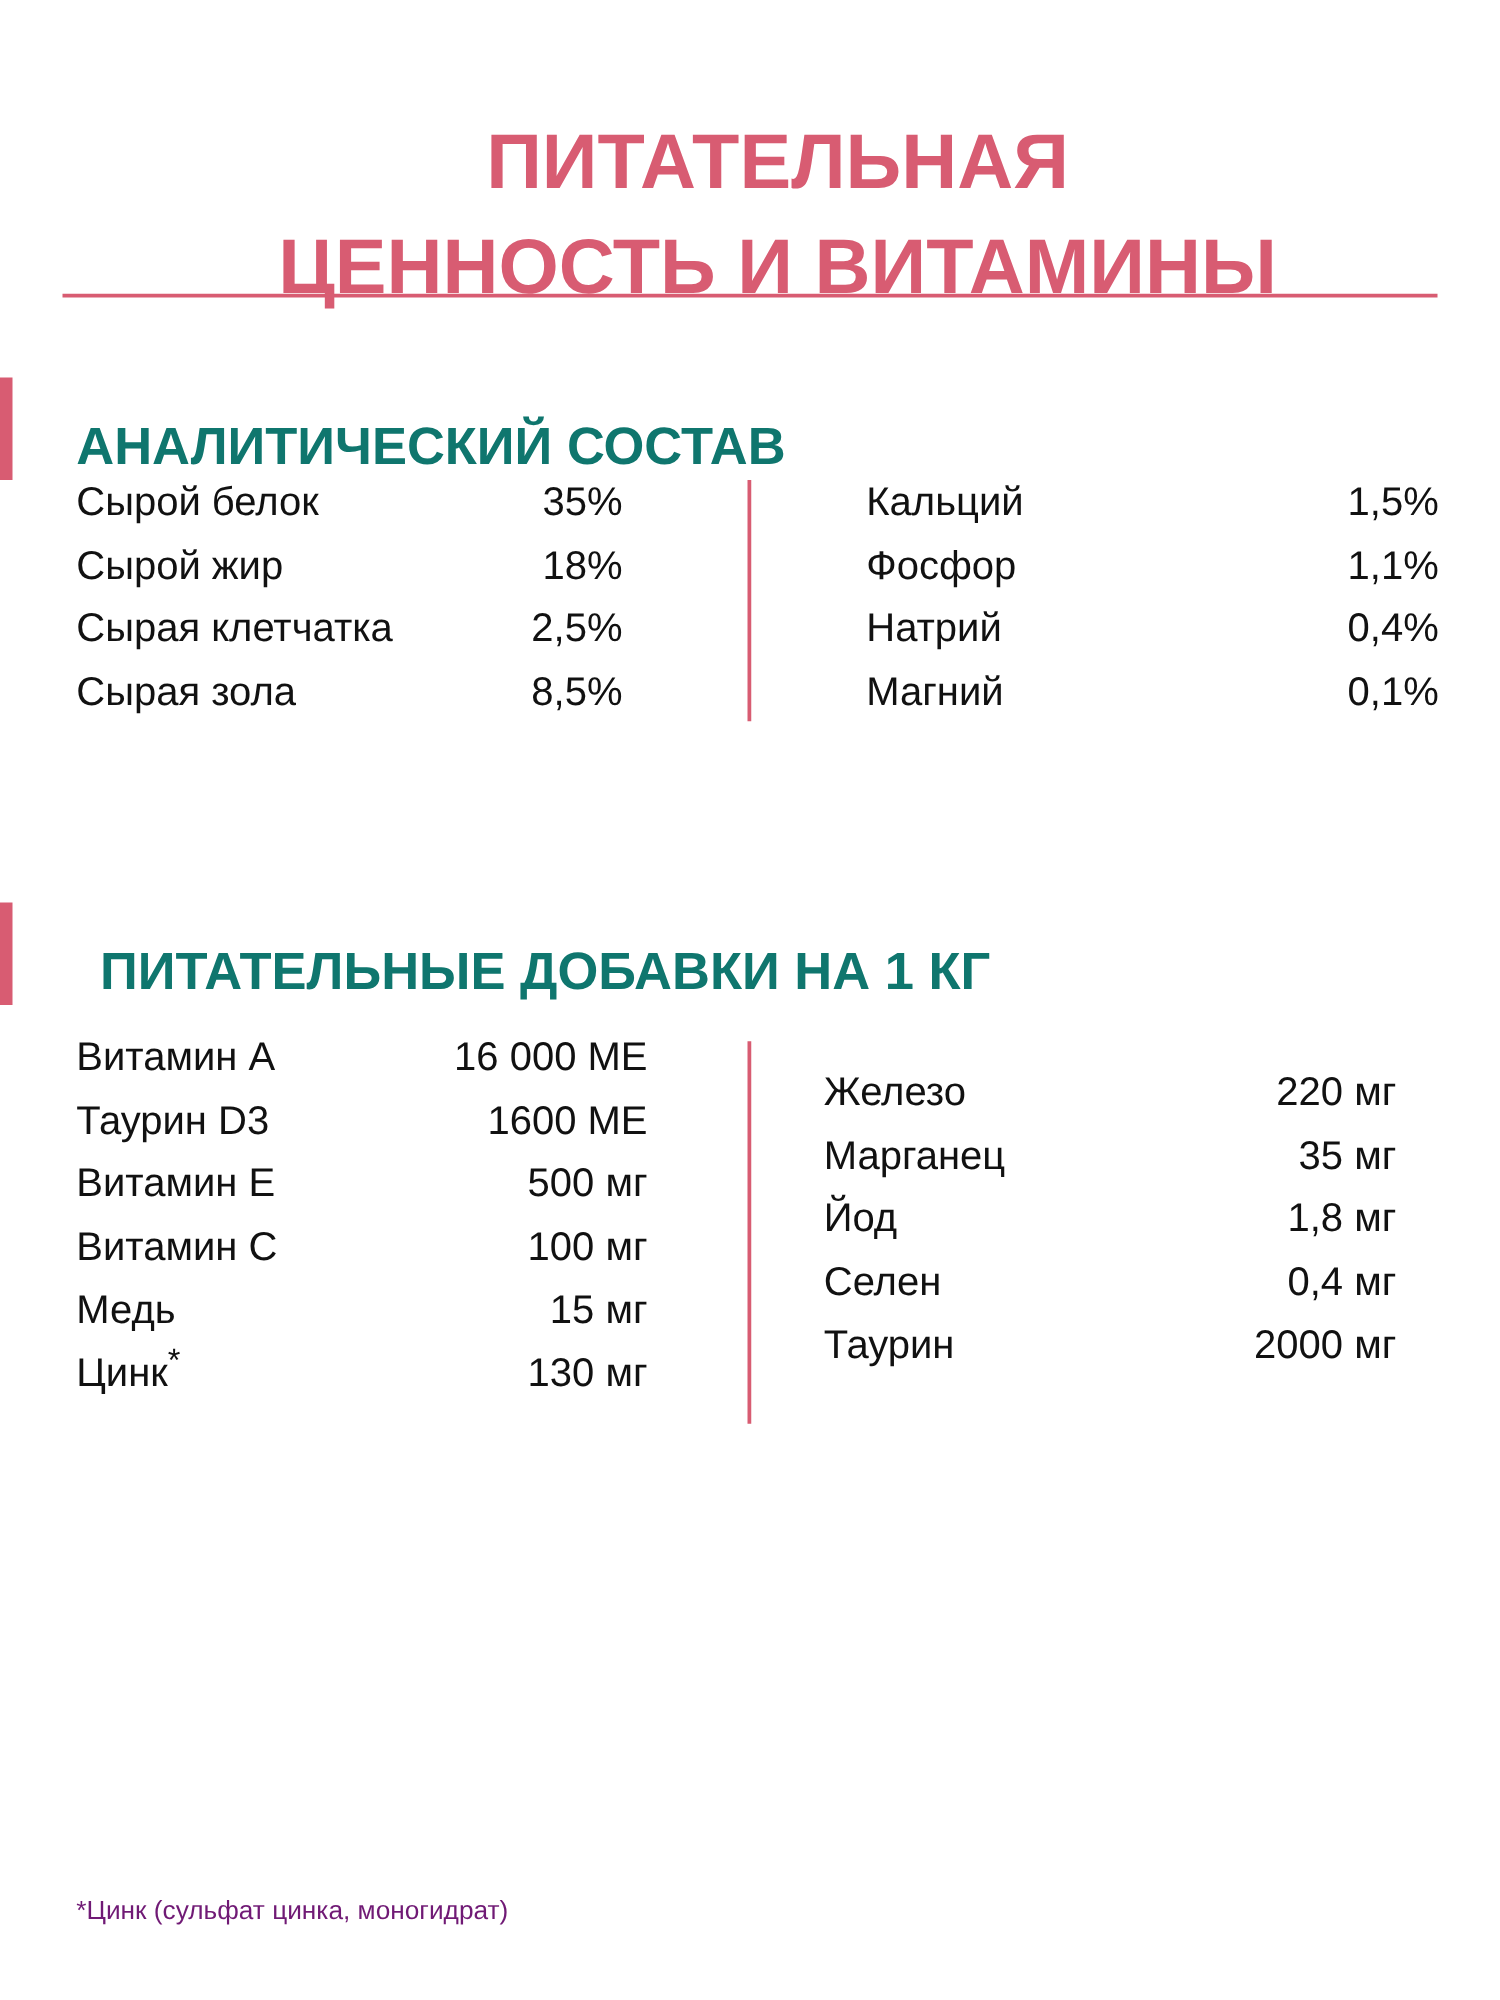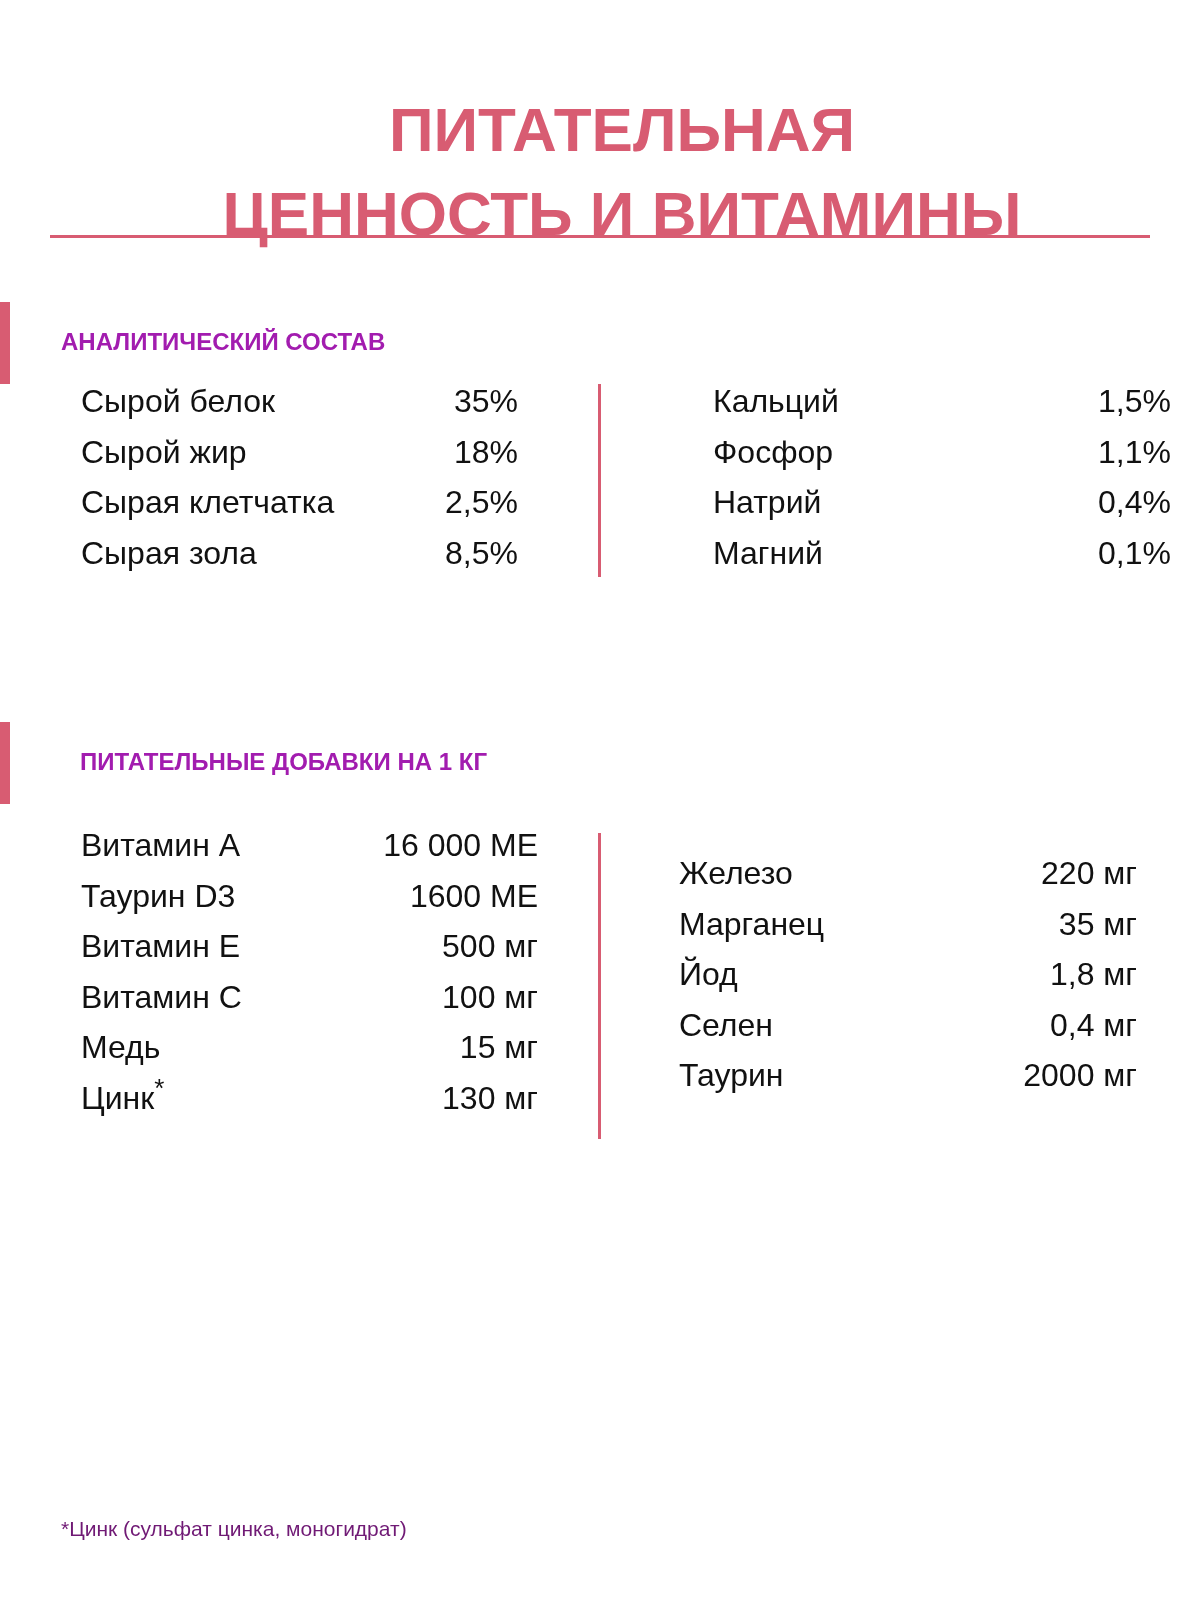--- a/index.html
+++ b/index.html
@@ -39,36 +39,35 @@
     .accent-bar {
       position: absolute;
       left: 0;
       width: 10px;
       height: 82px;
       background: #d85c72;
     }
     .section-title {
       position: absolute;
       left: 61px;
-      color: #a21caf;
+      color: #0f766e;
       font-weight: bold;
-      font-size: 24px;
+      font-size: 42px;
       line-height: 40px;
       white-space: nowrap;
       text-align: right;
     }
     .vsep {
       position: absolute;
       left: 598px;
       width: 3px;
       background: #d85c72;
     }
     .col {
       position: absolute;
-      margin-left: 20px;
     }
     .row {
       display: flex;
       justify-content: space-between;
       align-items: baseline;
       height: 50.5px;
       font-size: 32px;
       line-height: 50px;
       color: #111111;
       white-space: nowrap;

